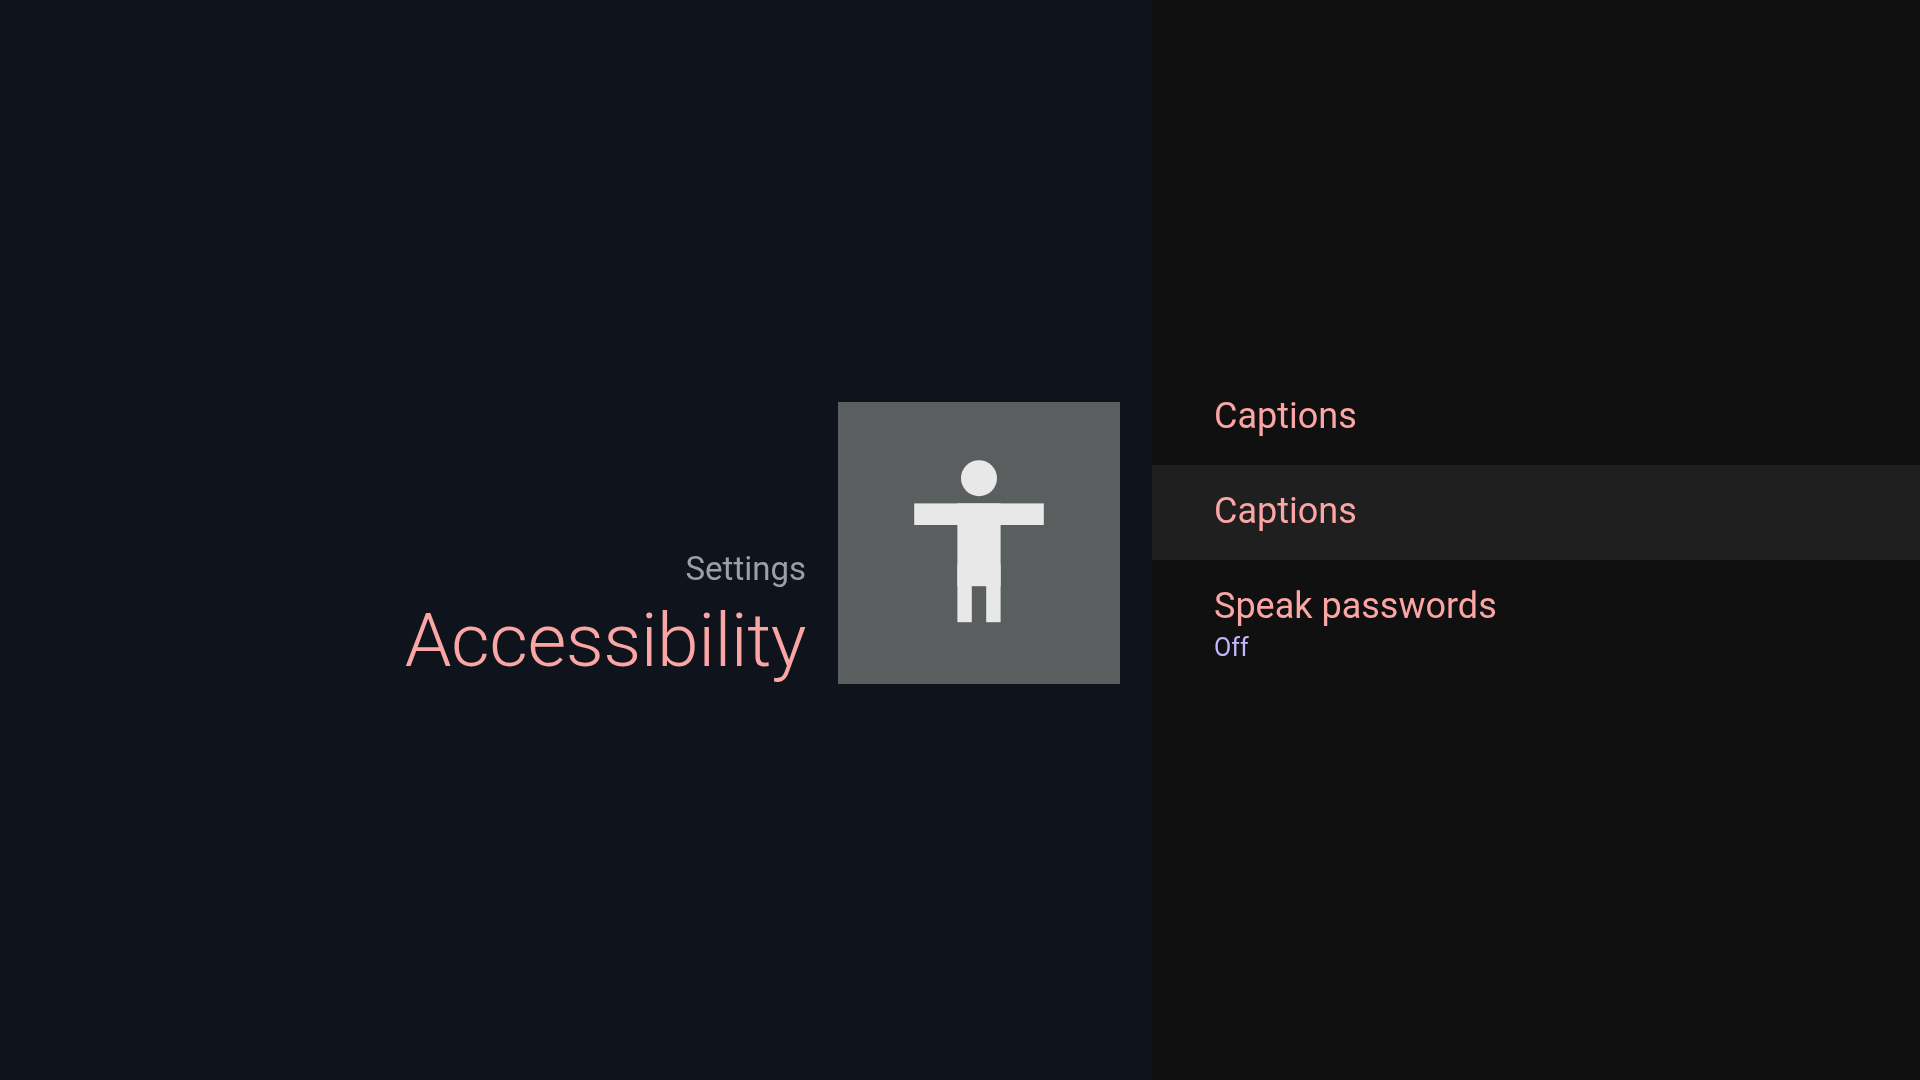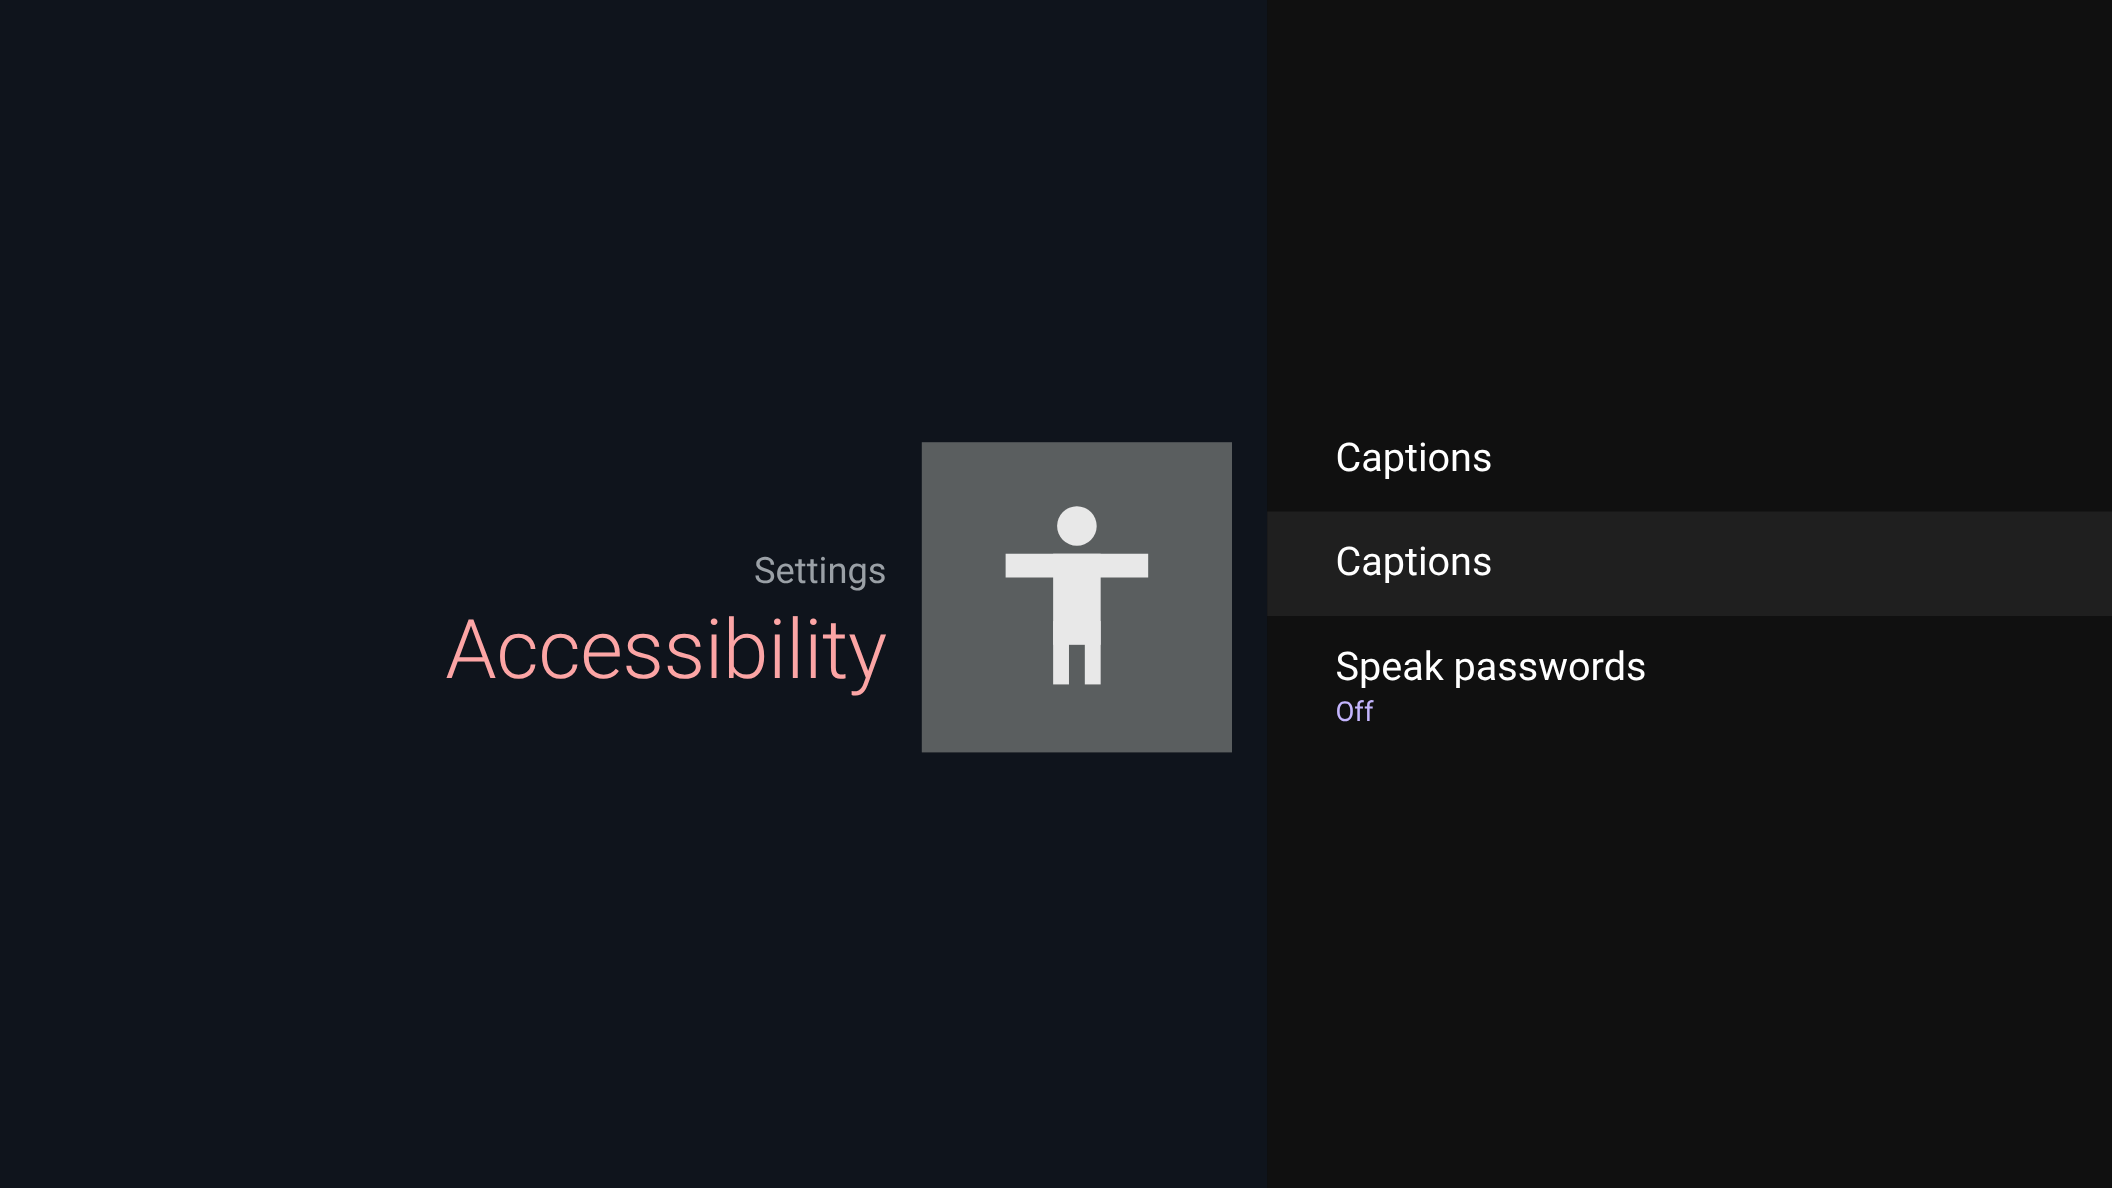--- a/index.html
+++ b/index.html
@@ -31,21 +31,21 @@
     position: relative;
     display: flex;
     flex-direction: column;
     padding-top: 370px;
   }
   .header-block {
     position: absolute;
     top: 402px;
     right: 32px;
     display: flex;
-    align-items: center;
+    align-items: flex-end;
     gap: 32px;
   }
   .header-text {
     text-align: right;
     padding-top: 48px;
   }
   .breadcrumb {
     font-size: 33px;
     font-weight: 400;
     color: #9aa0a6;
@@ -72,21 +72,21 @@
   .menu-item {
     padding: 24px 62px 26px 62px;
     cursor: pointer;
   }
   .menu-item.highlight {
     background: #1f1f1f;
   }
   .menu-item .title {
     font-size: 36px;
     font-weight: 400;
-    color: #ffffff;
+    color: #fca5a5;
     line-height: 1.25;
   }
   .menu-item .subtitle {
     font-size: 25px;
     font-weight: 400;
     color: #c4b5fd;
     margin-top: 4px;
   }
 </style>
 </head>

